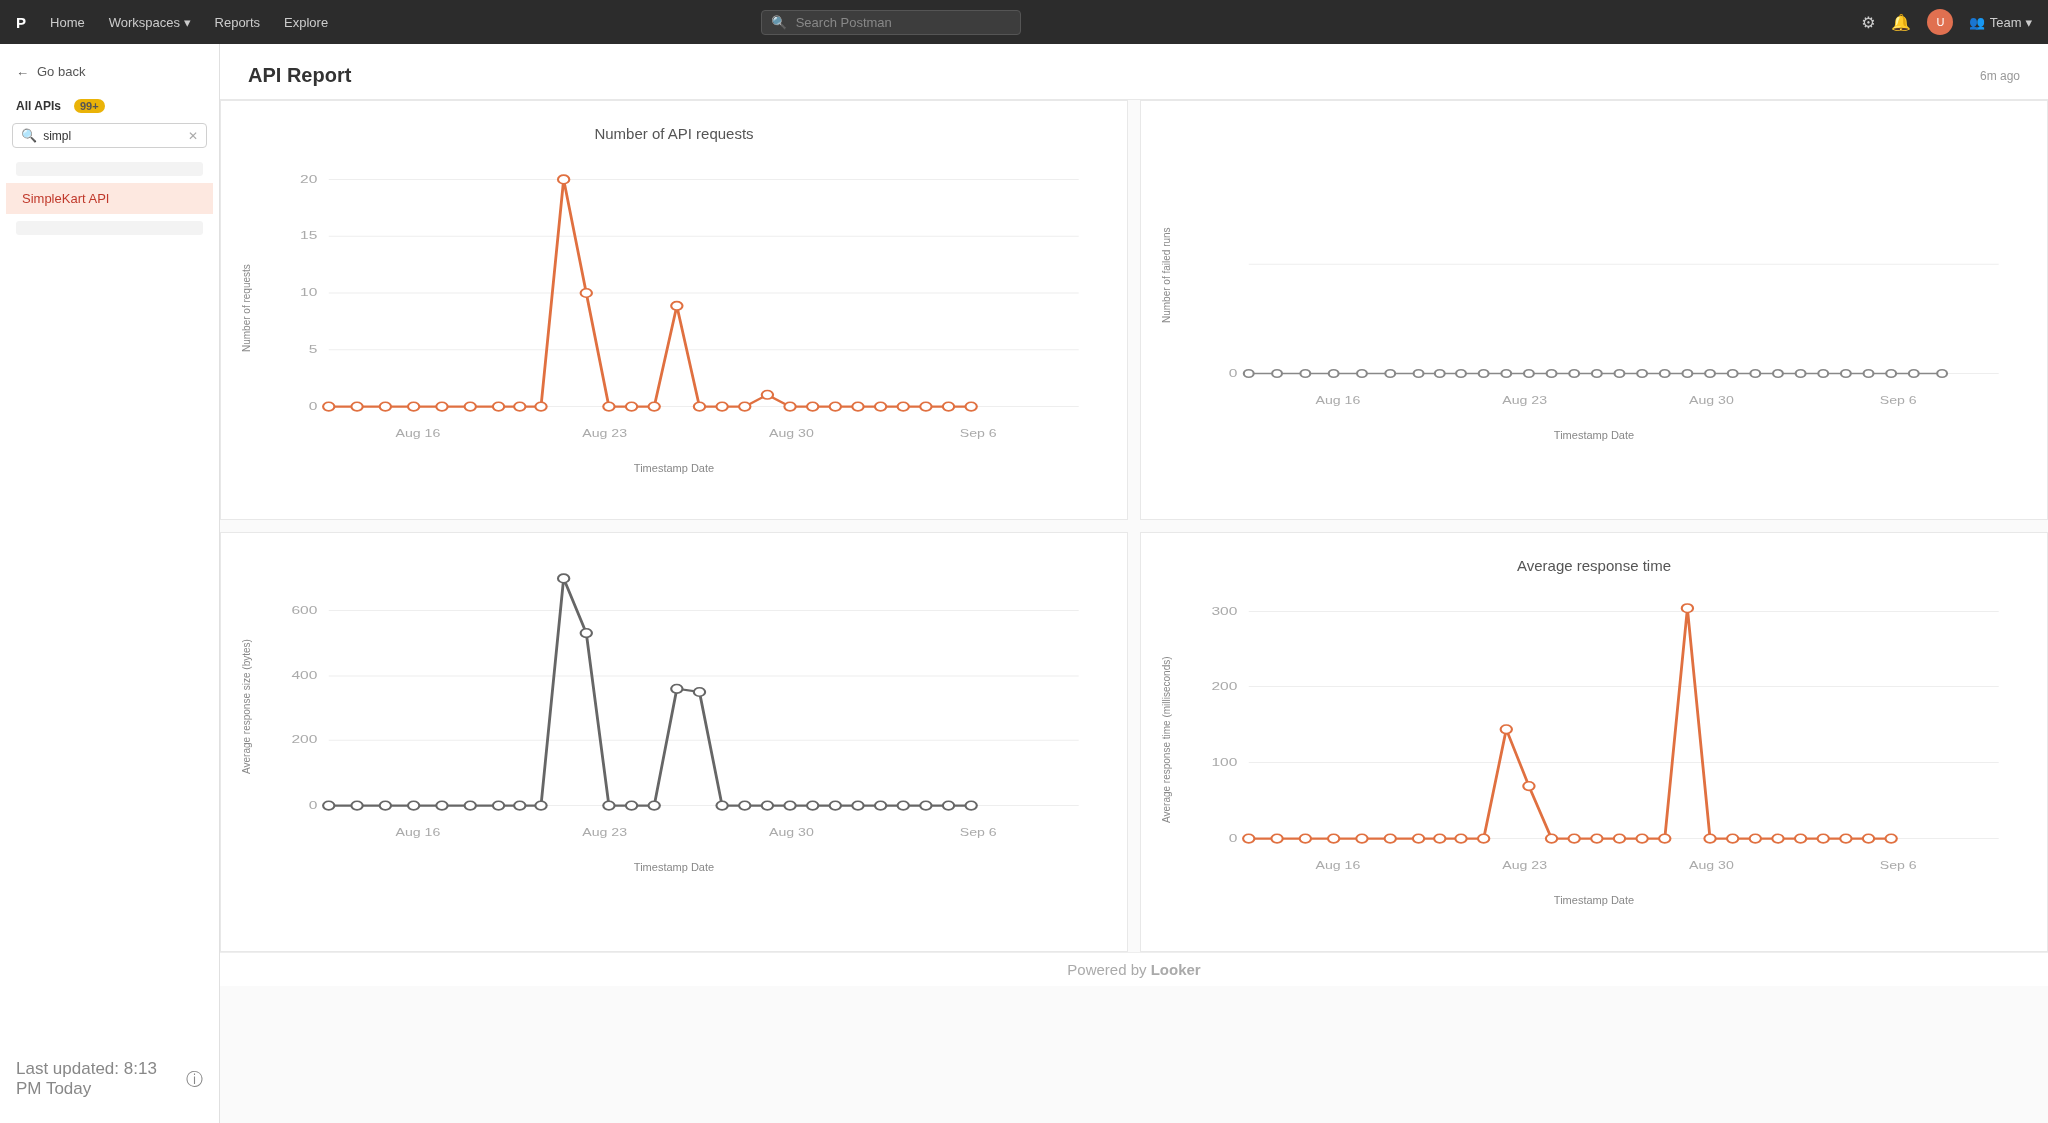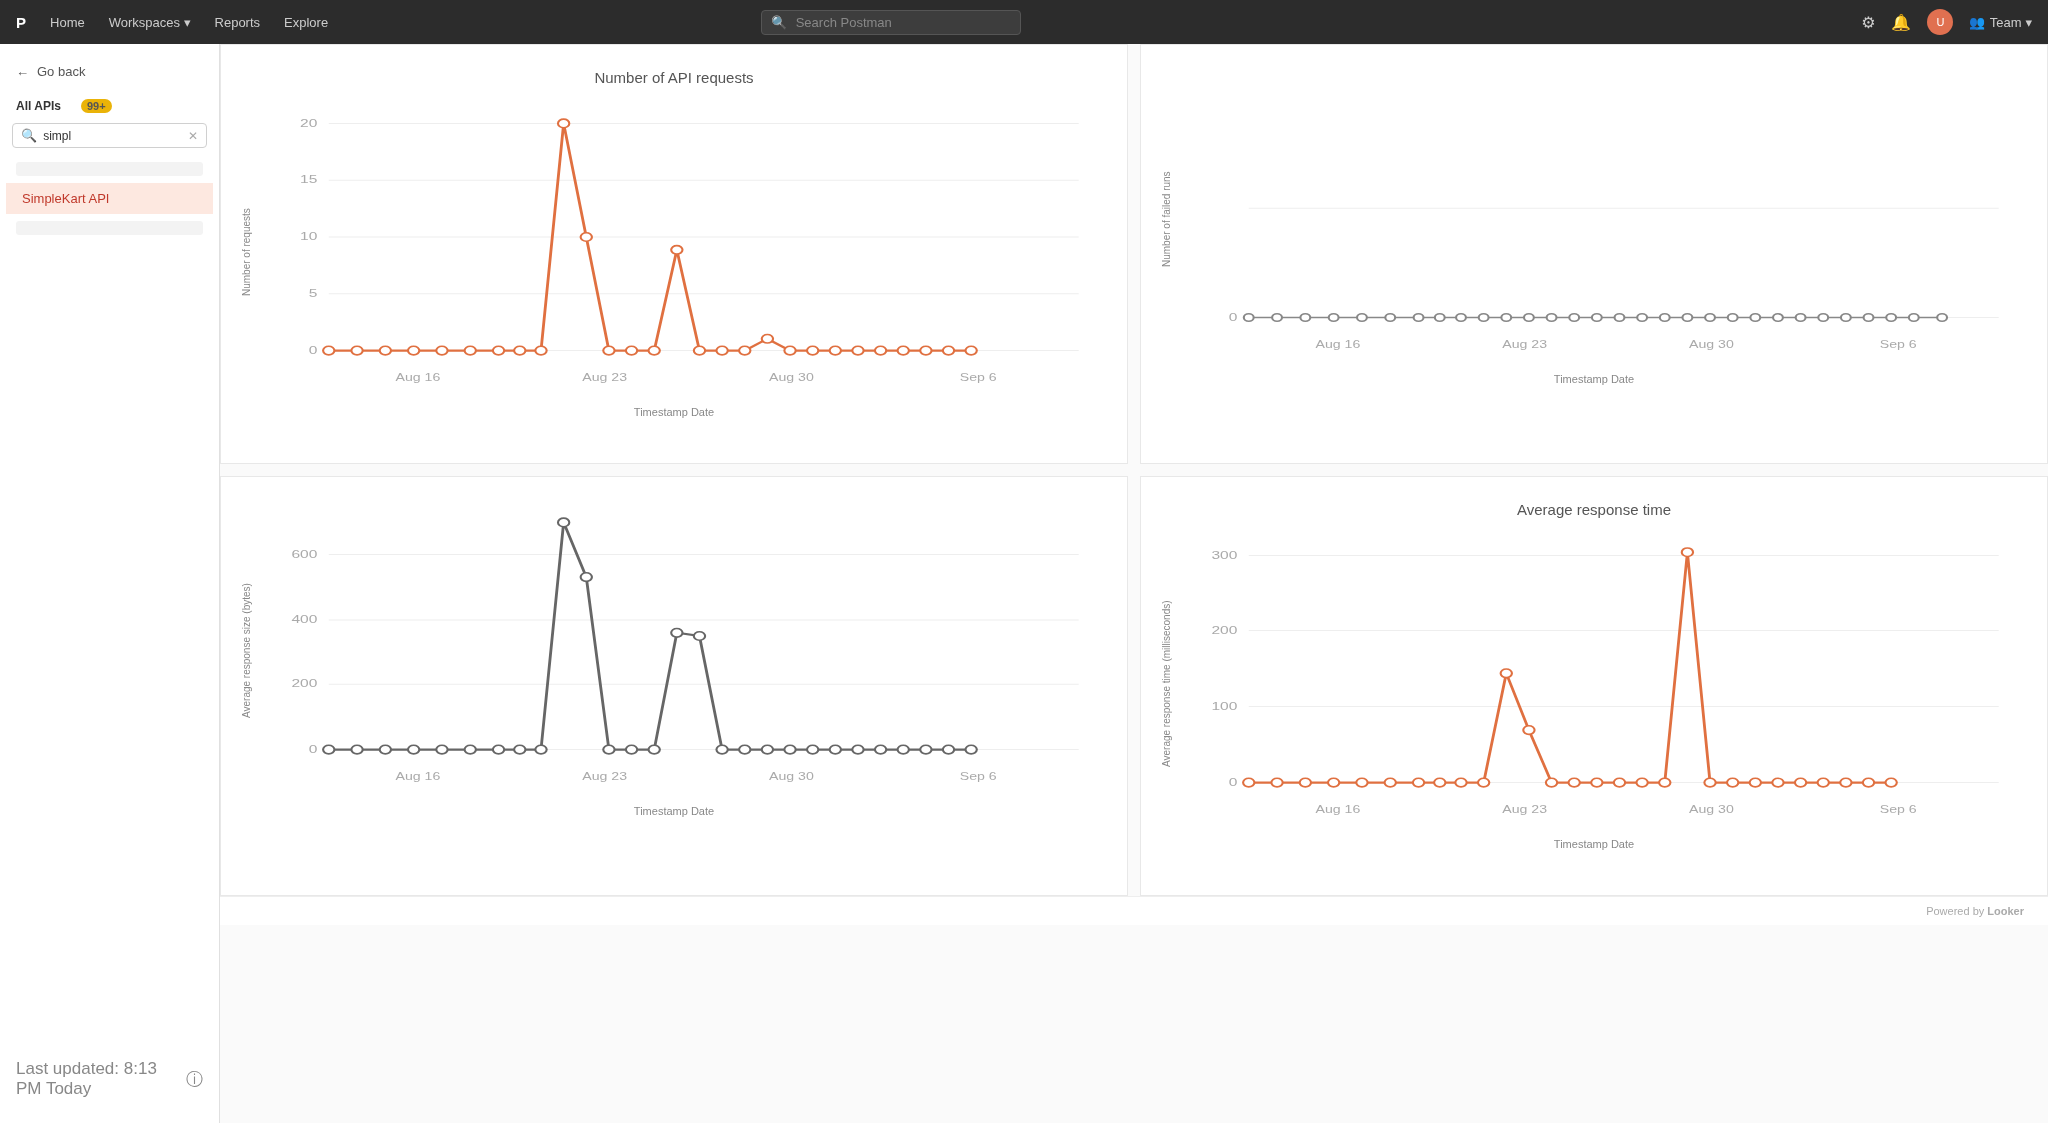--- a/index.html
+++ b/index.html
@@ -28,21 +28,21 @@
 
     
     .layout { display: flex; margin-top: 44px; height: calc(100vh - 44px); }
 
     
     .sidebar {
       width: 220px; min-width: 220px; background: #fff; border-right: 1px solid #e0e0e0;
       display: flex; flex-direction: column; padding: 12px 0; overflow-y: auto;
     }
     .sidebar-back { display: flex; align-items: center; gap: 8px; padding: 8px 16px; cursor: pointer; color: #555; font-size: 13px; }
-    .sidebar-section-title { padding: 12px 16px 6px; font-size: 12px; font-weight: 600; color: #333; display: flex; align-items: flex-end; gap: 20px; }
+    .sidebar-section-title { padding: 12px 16px 6px; font-size: 12px; font-weight: 600; color: #333; display: flex; align-items: flex-end; gap: 13px; }
     .sidebar-badge { background: #eab308; border-radius: 10px; padding: 1px 6px; font-size: 11px; color: #555; }
     .sidebar-search {
       margin: 4px 12px 8px; display: flex; align-items: center;
       border: 1px solid #d0d0d0; border-radius: 4px; padding: 4px 8px; gap: 6px; background: #fff;
     }
     .sidebar-search input { border: none; outline: none; font-size: 12px; width: 100%; color: #333; }
     .sidebar-item {
       padding: 8px 16px; cursor: pointer; font-size: 13px; color: #555;
       border-radius: 0; margin: 1px 6px;
     }
@@ -59,21 +59,21 @@
     
     .charts-grid { display: grid; grid-template-columns: 1fr 1fr; gap: 12px; }
     .chart-panel {
       background: #fff; border: 1px solid #e8e8e8; padding: 24px 20px 16px;
       min-height: 420px; position: relative;
     }
     .chart-title { text-align: center; font-size: 15px; color: #555; margin-bottom: 16px; font-weight: 400; }
     .axis-label-x { text-align: center; font-size: 11px; color: #888; margin-top: 4px; }
 
     
-    .powered-by { text-align: right; padding: 8px 24px; font-size: 11px; color: #aaa; background: #fff; border-top: 1px solid #eee; }
+    .powered-by { text-align: center; padding: 8px 24px; font-size: 15px; color: #aaa; background: #fff; border-top: 1px solid #eee; }
   </style>
 </head>
 <body>
 
 <nav class="top-nav">
   <span class="nav-logo">P</span>
   <span class="nav-item">Home</span>
   <span class="nav-item">
     <span>Workspaces</span>
     <span>▾</span>
@@ -117,20 +117,24 @@
       <span>SimpleKart API</span>
     </div>
     <div class="sidebar-blurred"></div>
     <div class="sidebar-footer">
       <span>Last updated: 8:13 PM Today</span>
       <span style="cursor:pointer;">ⓘ</span>
     </div>
   </aside>
 
   <main class="main">
+    <div class="main-header">
+      <h1 class="main-title">API Report</h1>
+      <span class="main-timestamp">6m ago</span>
+    </div>
 
     <div class="charts-grid">
 
       <div class="chart-panel">
         <div class="chart-title">Number of API requests</div>
         <div style="display:flex; height:300px; position:relative;">
           <div style="writing-mode:vertical-rl; transform:rotate(180deg); font-size:10px; color:#888; white-space:nowrap; margin-right:6px; display:flex; align-items:center; justify-content:center;">Number of requests</div>
           <div style="flex:1; position:relative;">
             <svg viewBox="0 0 600 280" preserveAspectRatio="none" style="width:100%; height:100%;">
 

